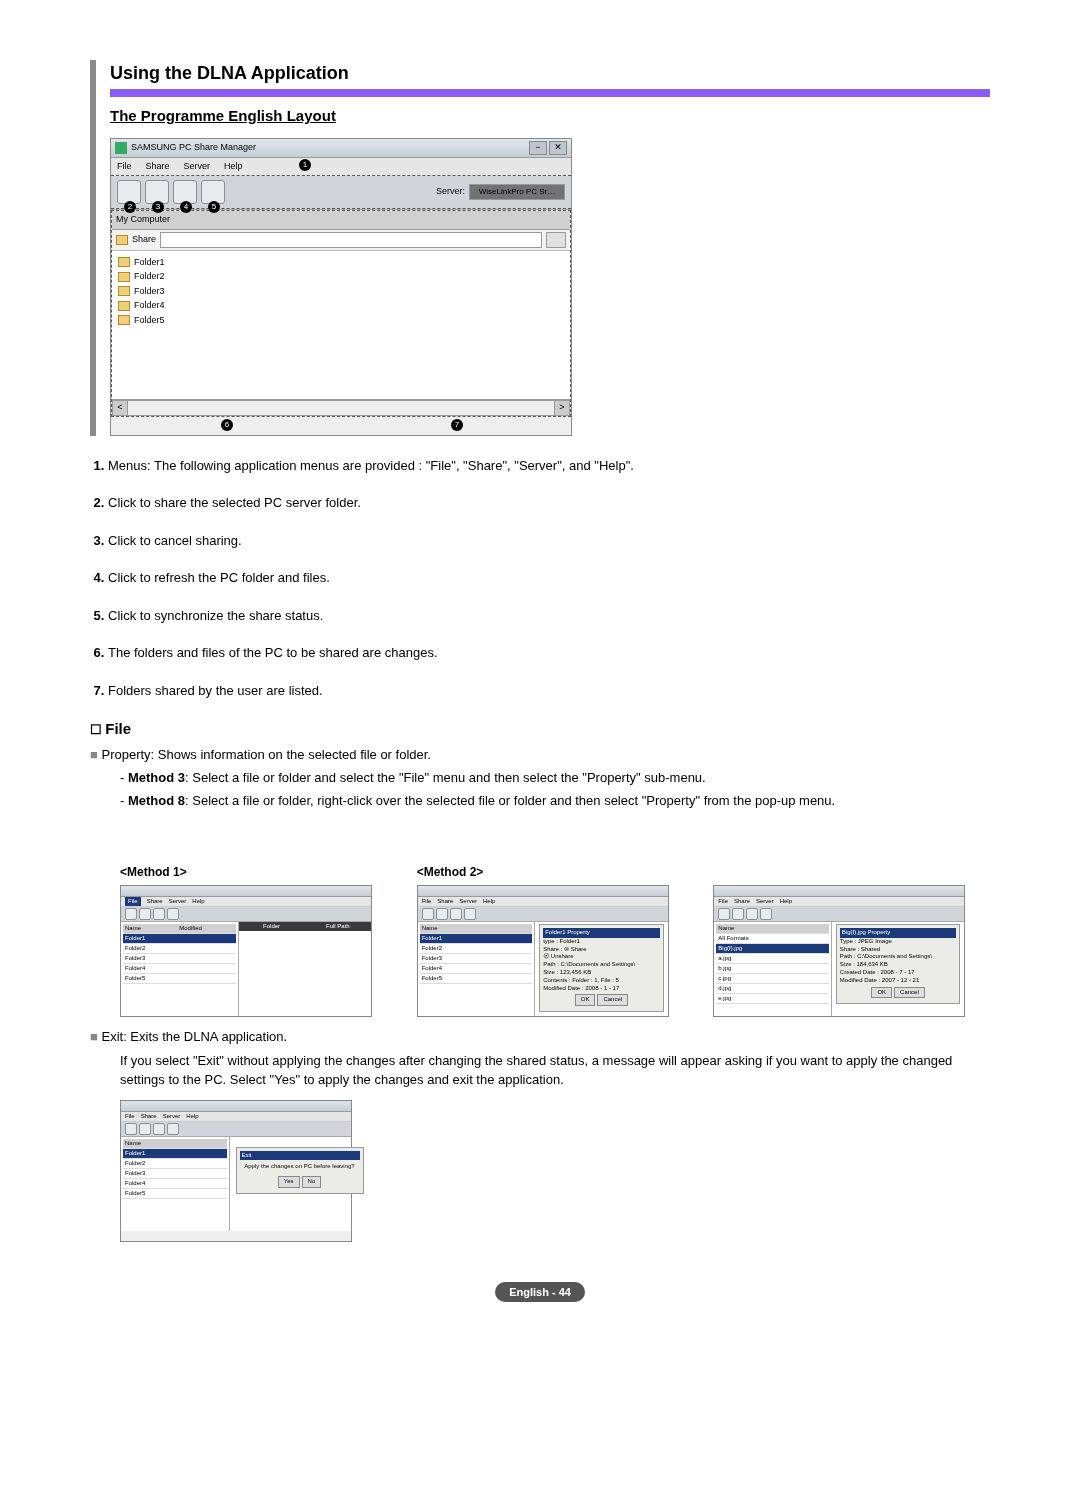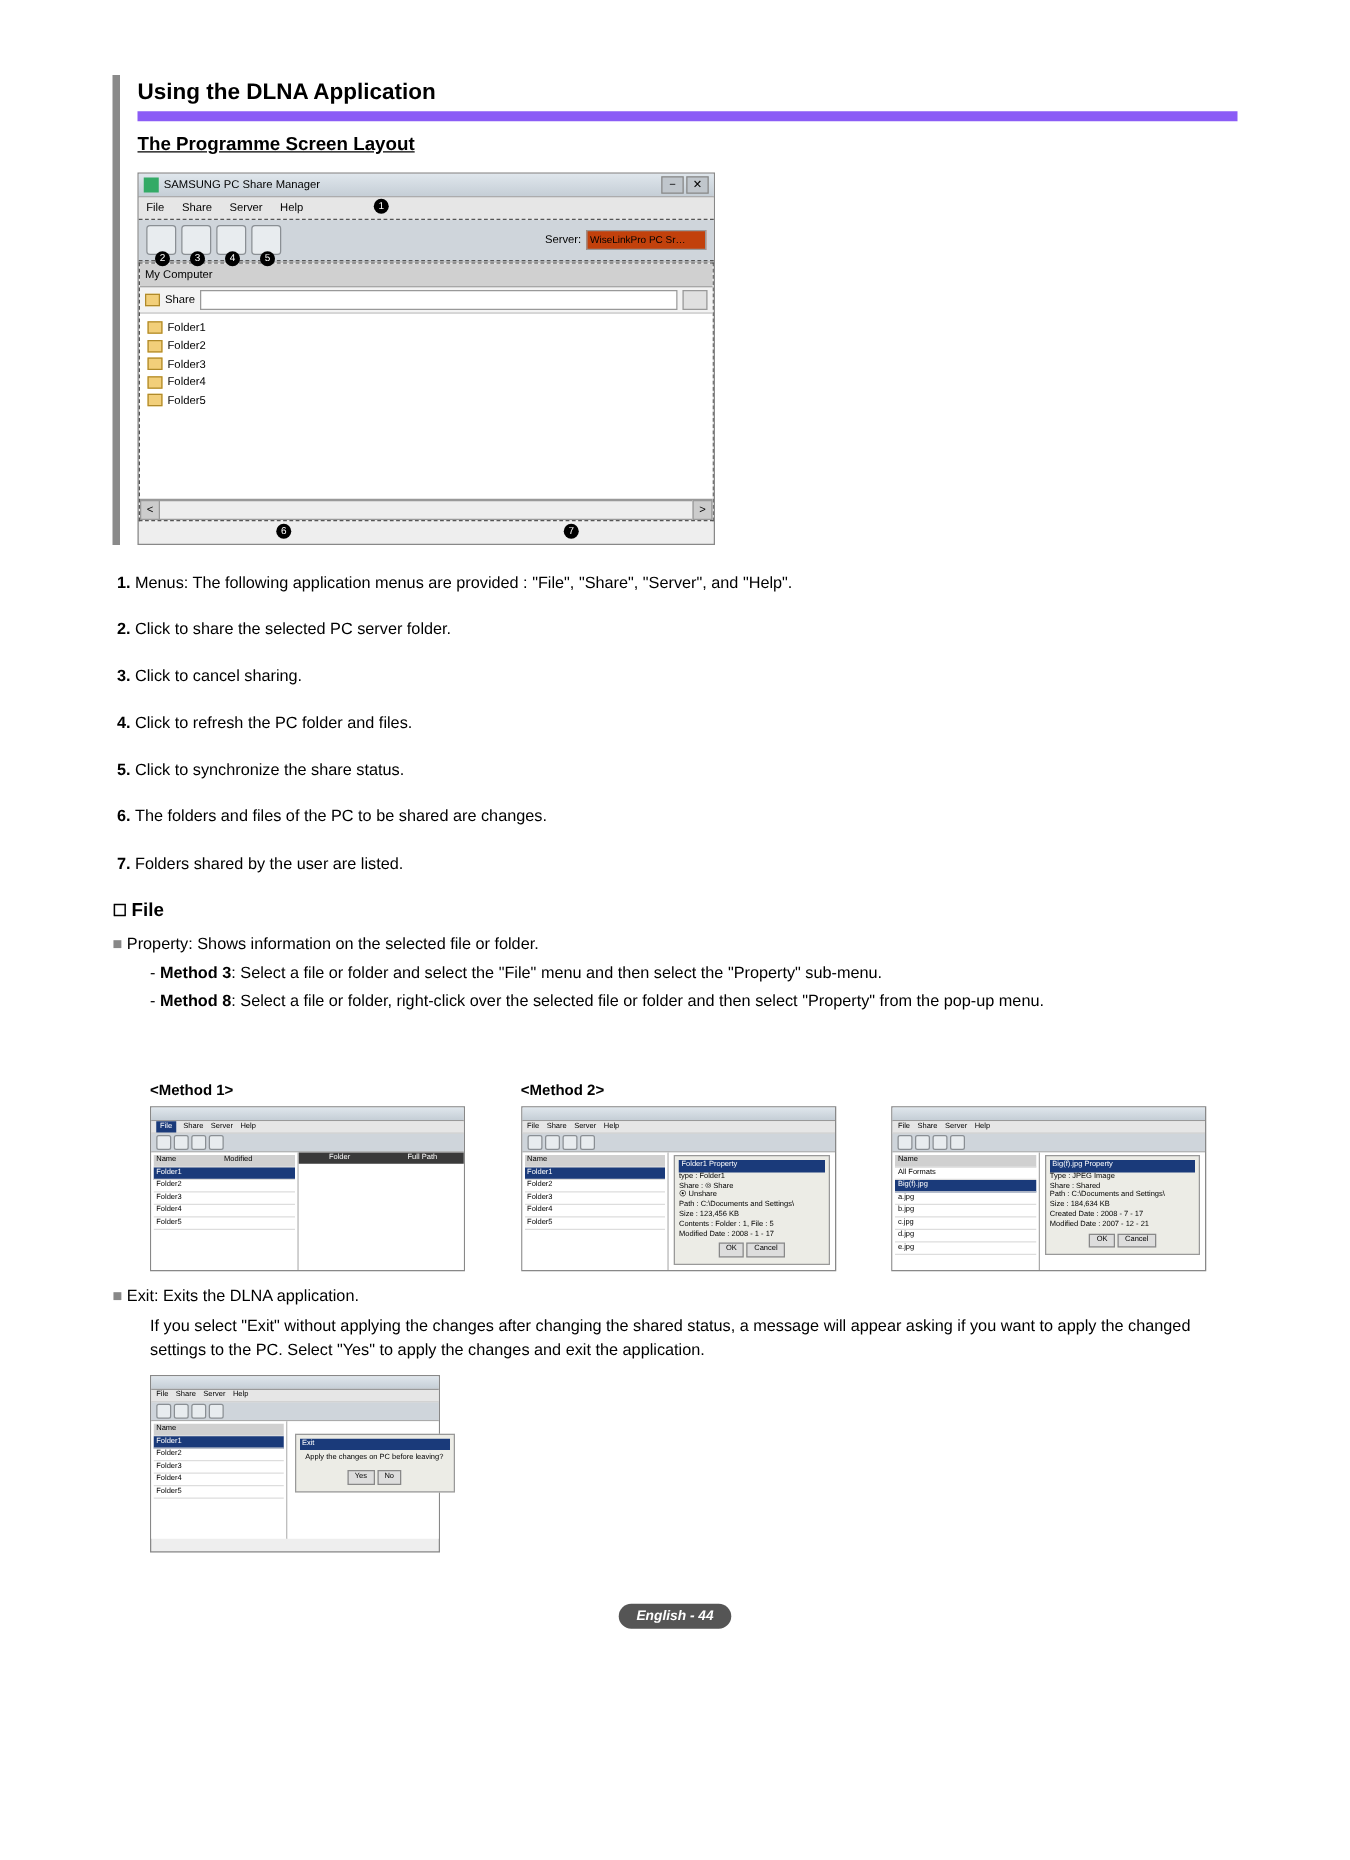--- a/index.html
+++ b/index.html
@@ -65,21 +65,21 @@
     padding:4px 6px; background:#cfd5db;
     border-bottom:1px dashed #555;
     position:relative;
   }
   .ss-icon {
     width:22px;height:22px;background:#e8ecef;border:1px solid #8a8f94;border-radius:3px;
     margin-right:4px; position:relative;
   }
   .ss-toolbar .spacer{flex:1}
   .ss-serverlabel{font-size:9px; margin-right:4px;}
-  .ss-dropdown{width:90px;height:14px;background:#c2410c;border:1px solid #999;font-size:8px;padding:0 2px;line-height:14px;}
+  .ss-dropdown{width:90px;height:14px;background:#737373;border:1px solid #999;font-size:8px;padding:0 2px;line-height:14px;text-align:center;}
   .ss-body {
     display:flex;
     border-top:1px solid #aaa;
   }
   .ss-left, .ss-right { flex:1; }
   .ss-left { border-right:1px solid #aaa; border:1px dashed #555;}
   .ss-right{ border:1px dashed #555;}
   .ss-panehdr{background:#d0d0d0;padding:2px 4px;font-size:9px;border-bottom:1px solid #999;}
   .ss-darkhdr{background:#3a3a3a;color:#fff;display:flex;padding:2px 4px;font-size:9px;}
   .ss-darkhdr span{flex:1;text-align:center;}
@@ -117,28 +117,28 @@
   .mini .m-left{width:45%;border-right:1px solid #aaa;background:#fff;padding:2px;}
   .mini .m-right{flex:1;background:#fff;position:relative;}
   .mini .m-darkhdr{background:#3a3a3a;color:#fff;height:9px;display:flex;font-size:6px;}
   .mini .m-darkhdr span{flex:1;text-align:center;line-height:9px;}
   .mini .m-popup{position:absolute;background:#ecece6;border:1px solid #999;padding:3px;font-size:6px;line-height:1.3;}
   .mini .m-row{height:9px;border-bottom:1px solid #ddd;font-size:6px;padding:0 2px;}
   .mini .m-hl{background:#1a3a7a;color:#fff;}
   .mini .m-btn{display:inline-block;padding:1px 5px;border:1px solid #888;background:#ddd;margin:2px 1px;font-size:6px;}
   .exit-mini{width:230px;height:140px;margin:10px 0 0 30px;}
   .footer{text-align:center;margin-top:40px;}
-  .footer-badge{display:inline-block;background:#555;color:#fff;border-radius:10px;padding:2px 14px;font-size:11px;font-weight:bold;font-style:italic;}
+  .footer-badge{display:inline-block;background:#555;color:#fff;border-radius:10px;padding:2px 14px;font-size:11px;font-weight:bold;}
 </style>
 </head>
 <body>
 
 <div class="left-bar">
   <h1 class="title">Using the DLNA Application</h1>
-  <h2 class="section">The Programme Screen Layout</h2>
+  <h2 class="section">The Programme English Layout</h2>
 
   <div class="screenshot">
     <div class="ss-titlebar">
       <div class="ss-logo"></div>
       <div class="ss-title">SAMSUNG PC Share Manager</div>
       <div class="ss-winbtn">−</div>
       <div class="ss-winbtn">✕</div>
     </div>
     <div class="ss-menubar" style="position:relative;">
       <span>File</span>

